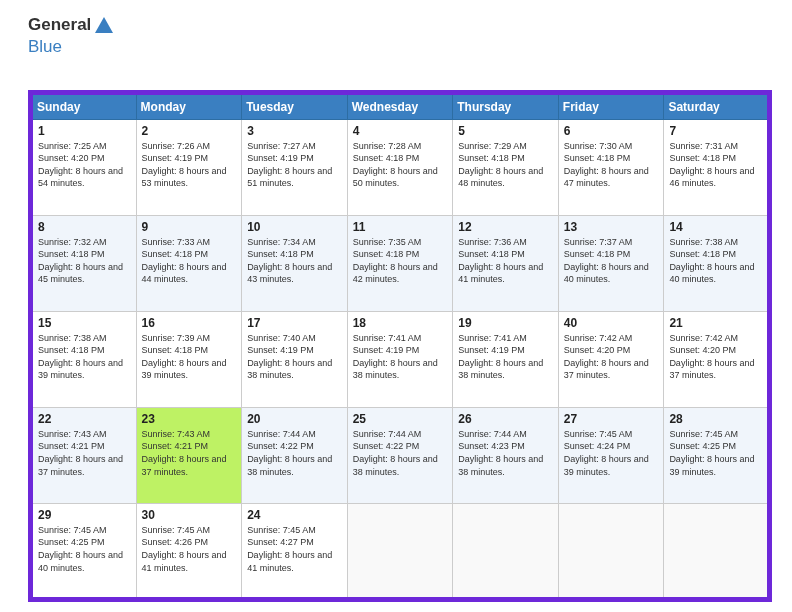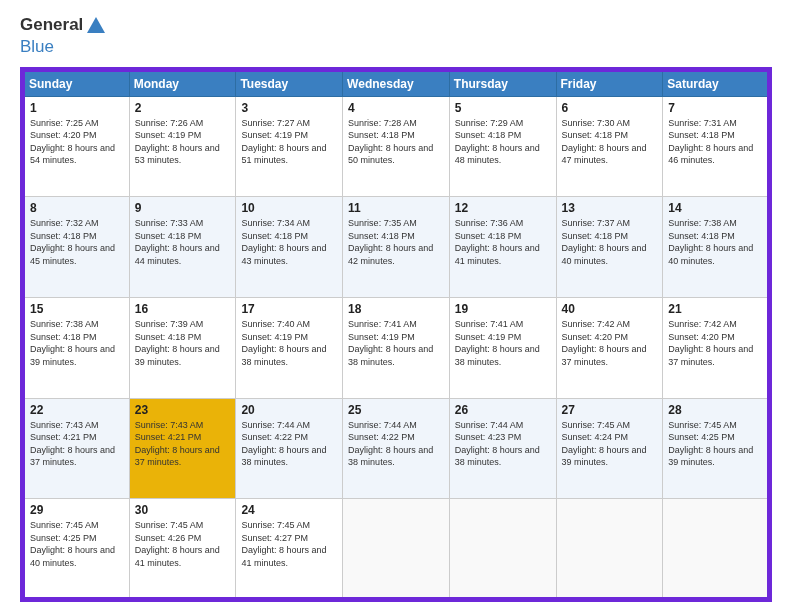--- a/index.html
+++ b/index.html
@@ -6,23 +6,24 @@
     body {
       width: 792px;
       height: 612px;
       font-family: Arial, sans-serif;
       background: #fff;
       overflow: hidden;
     }
     .page {
       width: 792px;
       height: 612px;
-      padding: 15px 20px 10px 20px;
+      padding: 15px 20px 10px 28px;
       display: flex;
       flex-direction: column;
+      gap: 23px;
     }
     .header {
       display: flex;
       justify-content: space-between;
       align-items: flex-start;
       margin-bottom: 10px;
     }
     .logo {
       display: flex;
       align-items: center;
@@ -144,21 +145,21 @@
           <td><span class="day-number">15</span><span class="day-info">Sunrise: 7:38 AM<br>Sunset: 4:18 PM<br>Daylight: 8 hours and 39 minutes.</span></td>
           <td><span class="day-number">16</span><span class="day-info">Sunrise: 7:39 AM<br>Sunset: 4:18 PM<br>Daylight: 8 hours and 39 minutes.</span></td>
           <td><span class="day-number">17</span><span class="day-info">Sunrise: 7:40 AM<br>Sunset: 4:19 PM<br>Daylight: 8 hours and 38 minutes.</span></td>
           <td><span class="day-number">18</span><span class="day-info">Sunrise: 7:41 AM<br>Sunset: 4:19 PM<br>Daylight: 8 hours and 38 minutes.</span></td>
           <td><span class="day-number">19</span><span class="day-info">Sunrise: 7:41 AM<br>Sunset: 4:19 PM<br>Daylight: 8 hours and 38 minutes.</span></td>
           <td><span class="day-number">40</span><span class="day-info">Sunrise: 7:42 AM<br>Sunset: 4:20 PM<br>Daylight: 8 hours and 37 minutes.</span></td>
           <td><span class="day-number">21</span><span class="day-info">Sunrise: 7:42 AM<br>Sunset: 4:20 PM<br>Daylight: 8 hours and 37 minutes.</span></td>
         </tr>
         <tr>
           <td style="background: rgb(240, 245, 251);"><span class="day-number">22</span><span class="day-info">Sunrise: 7:43 AM<br>Sunset: 4:21 PM<br>Daylight: 8 hours and 37 minutes.</span></td>
-          <td style="background: #eab308;"><span class="day-number">23</span><span class="day-info">Sunrise: 7:43 AM<br>Sunset: 4:21 PM<br>Daylight: 8 hours and 37 minutes.</span></td>
+          <td style="background: #bef264;"><span class="day-number">23</span><span class="day-info">Sunrise: 7:43 AM<br>Sunset: 4:21 PM<br>Daylight: 8 hours and 37 minutes.</span></td>
           <td style="background: rgb(240, 245, 251);"><span class="day-number">20</span><span class="day-info">Sunrise: 7:44 AM<br>Sunset: 4:22 PM<br>Daylight: 8 hours and 38 minutes.</span></td>
           <td style="background: rgb(240, 245, 251);"><span class="day-number">25</span><span class="day-info">Sunrise: 7:44 AM<br>Sunset: 4:22 PM<br>Daylight: 8 hours and 38 minutes.</span></td>
           <td style="background: rgb(240, 245, 251);"><span class="day-number">26</span><span class="day-info">Sunrise: 7:44 AM<br>Sunset: 4:23 PM<br>Daylight: 8 hours and 38 minutes.</span></td>
           <td style="background: rgb(240, 245, 251);"><span class="day-number">27</span><span class="day-info">Sunrise: 7:45 AM<br>Sunset: 4:24 PM<br>Daylight: 8 hours and 39 minutes.</span></td>
           <td style="background: rgb(240, 245, 251);"><span class="day-number">28</span><span class="day-info">Sunrise: 7:45 AM<br>Sunset: 4:25 PM<br>Daylight: 8 hours and 39 minutes.</span></td>
         </tr>
         <tr>
           <td><span class="day-number">29</span><span class="day-info">Sunrise: 7:45 AM<br>Sunset: 4:25 PM<br>Daylight: 8 hours and 40 minutes.</span></td>
           <td><span class="day-number">30</span><span class="day-info">Sunrise: 7:45 AM<br>Sunset: 4:26 PM<br>Daylight: 8 hours and 41 minutes.</span></td>
           <td><span class="day-number">24</span><span class="day-info">Sunrise: 7:45 AM<br>Sunset: 4:27 PM<br>Daylight: 8 hours and 41 minutes.</span></td>

